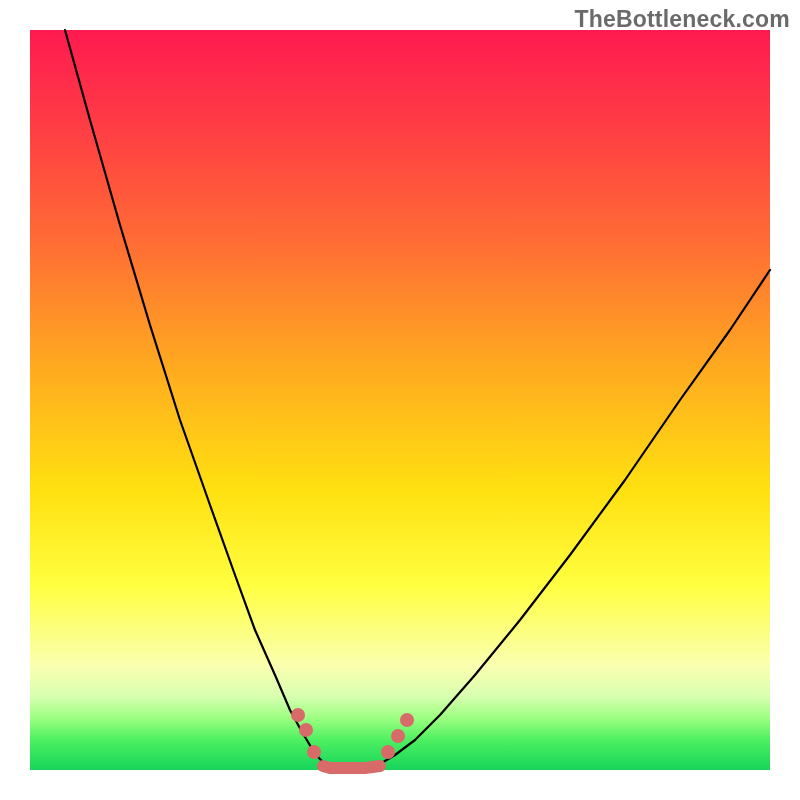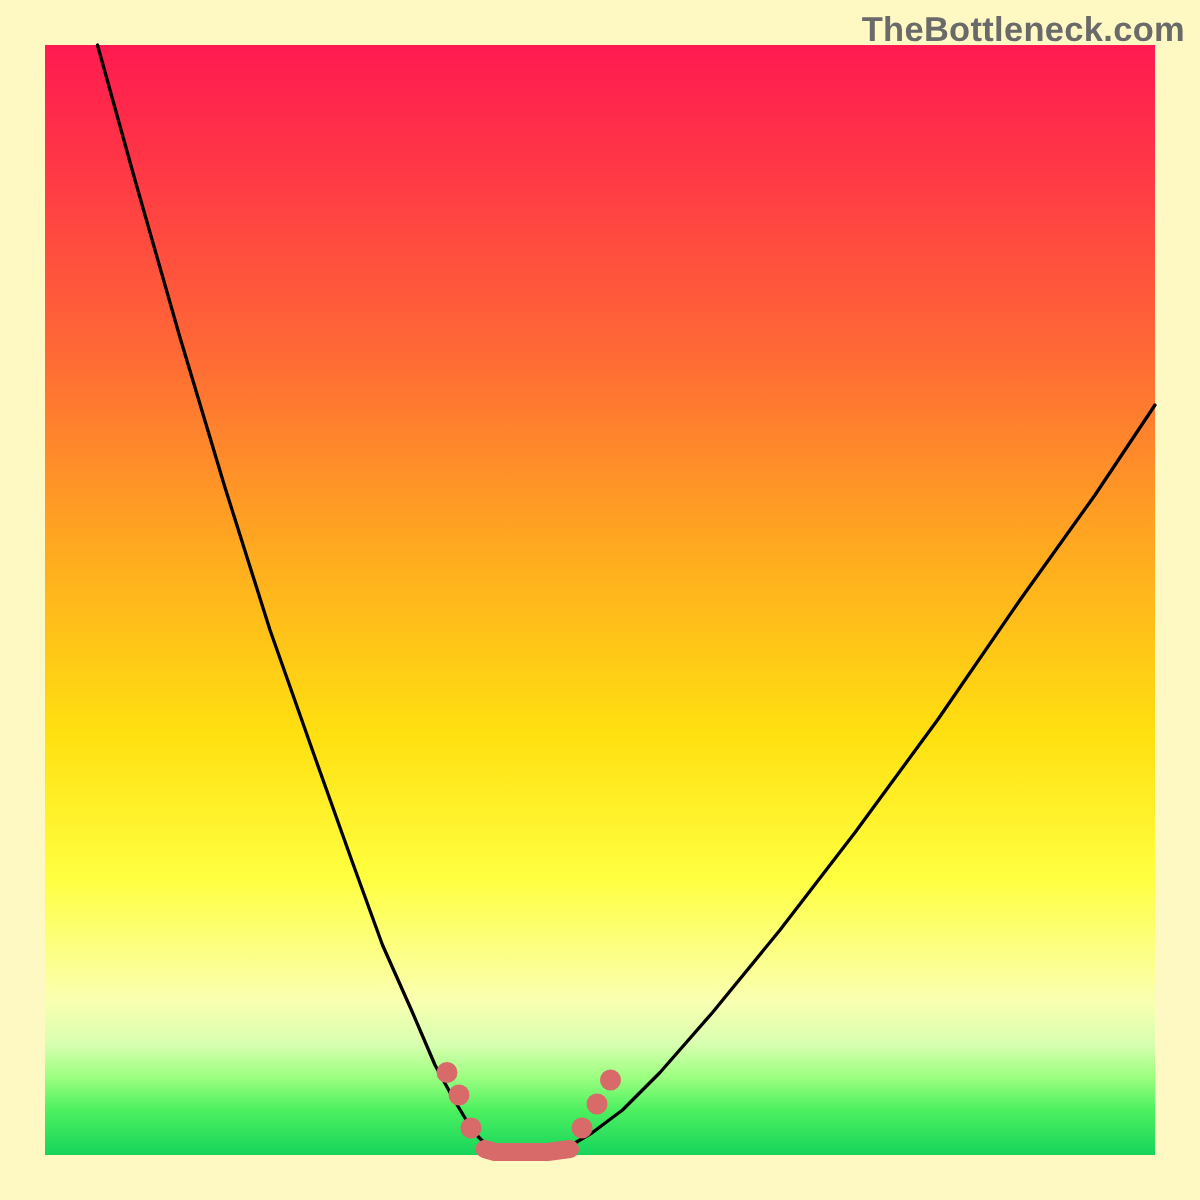--- a/index.html
+++ b/index.html
@@ -1,21 +1,21 @@
 <!DOCTYPE html>
 <html><head>
 <meta charset="utf-8">
 <style>
   * { margin: 0; padding: 0; box-sizing: border-box; }
   html, body { width: 800px; height: 800px; overflow: hidden; background: #000; }
   .frame {
     position: relative;
     width: 800px;
     height: 800px;
-    background: #fef9c3;
+    background: #ffffff;
   }
   .plot-area {
     position: absolute;
     left: 30px;
     top: 30px;
     width: 740px;
     height: 740px;
     background: linear-gradient(to bottom,
       #ff1a50 0%,
       #ff3a45 12%,

